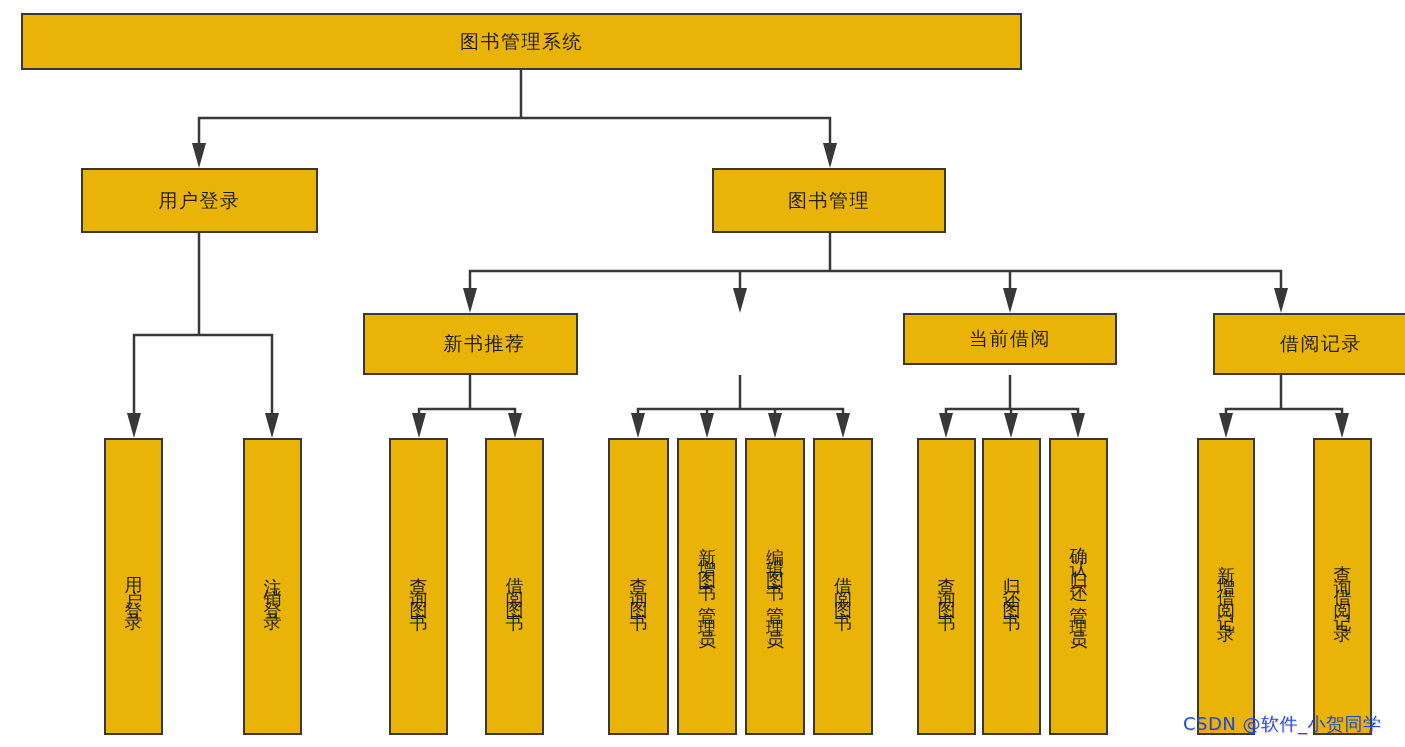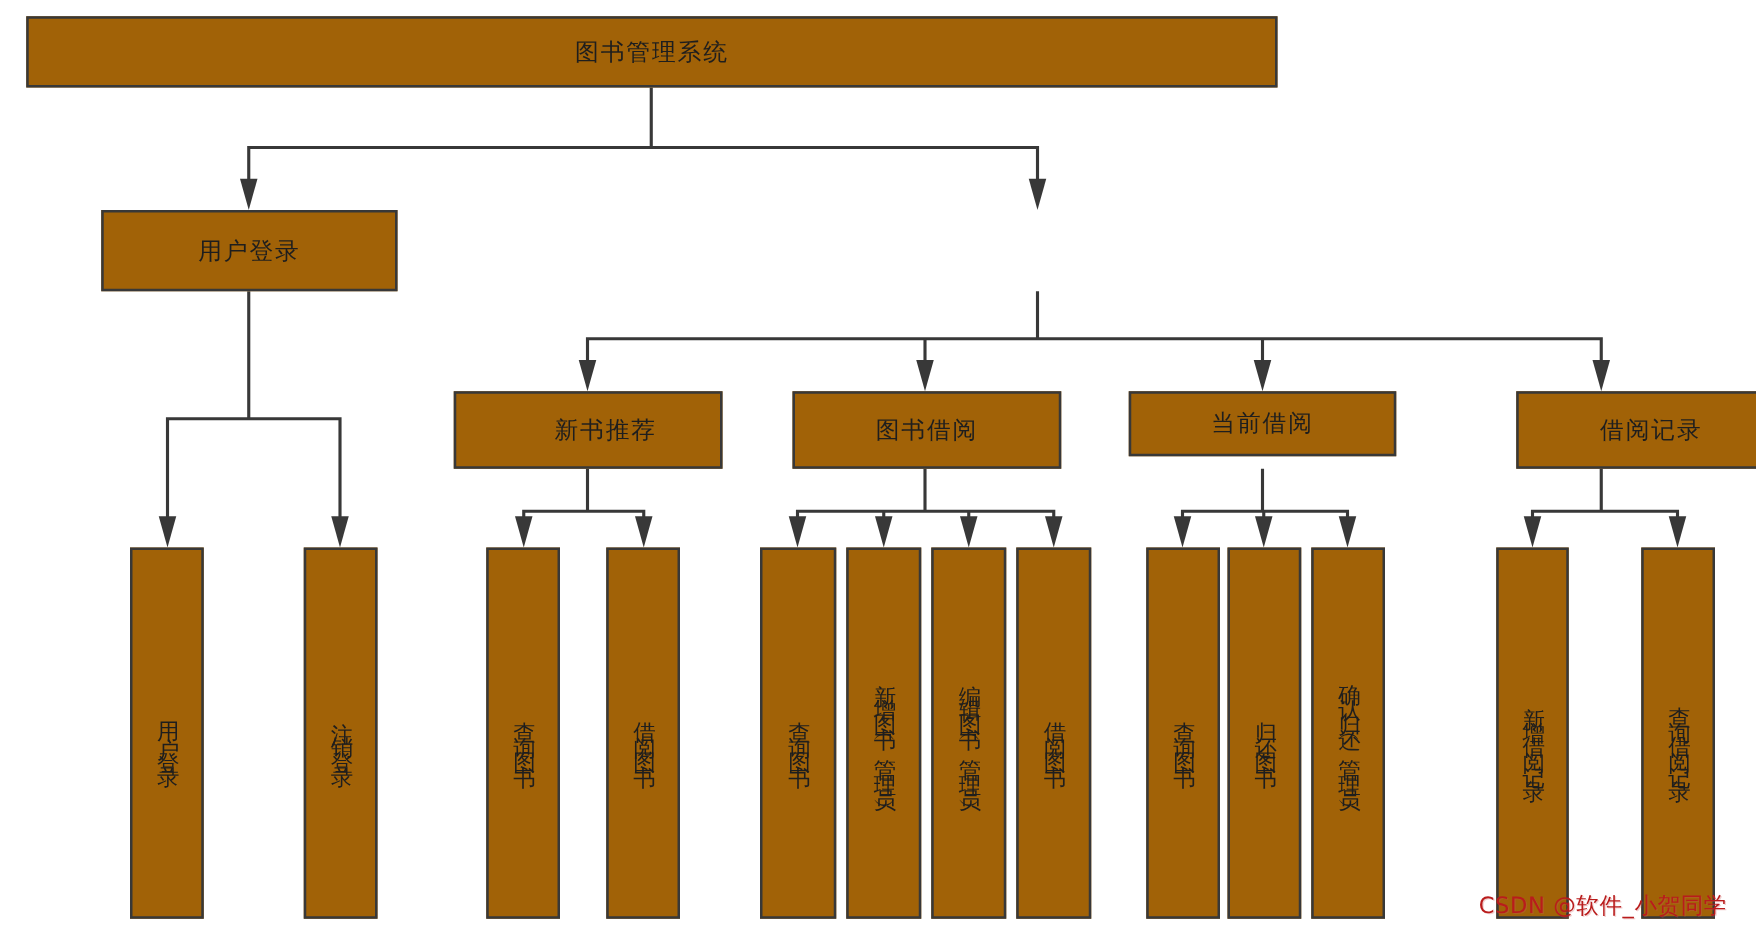--- a/index.html
+++ b/index.html
@@ -8,42 +8,42 @@
     width:1405px;height:747px;
     background:#ffffff;
     overflow:hidden;
     font-family:"DejaVu Sans","Liberation Sans",sans-serif;
     color:#1e1e1e;
   }
   .connector-layer{position:absolute;left:0;top:0;width:1405px;height:747px;}
   .node{
     position:absolute;
     box-sizing:border-box;
-    background:#a16207;
+    background:#eab308;
     border:2.5px solid #383838;
     display:flex;align-items:center;justify-content:center;
     font-size:19px;letter-spacing:1.5px;
     white-space:nowrap;
   }
   .node-vert{
     font-size:18px;letter-spacing:0;
   }
   .node-vert .vtext{
     writing-mode:vertical-rl;
     text-orientation:mixed;
     letter-spacing:12px;
     line-height:1;
     font-size:18px;
   }
   .watermark{
     position:absolute;
     left:1183px;top:712px;
     font-size:18px;
     letter-spacing:0.5px;
-    color:#b91c1c;
+    color:#1d4ed8;
     text-shadow:1px 1px 0 rgba(205,90,90,0.28);
     white-space:nowrap;
     z-index:5;
   }
 </style>
 </head>
 <body>
 
 <div class="canvas">
 
@@ -99,26 +99,26 @@
     </g>
   </svg>
 
   <div class="node" style="left:21px;top:13px;width:1001px;height:57px;">
     <span>图书管理系统</span>
   </div>
 
   <div class="node" style="left:81px;top:168px;width:237px;height:65px;">
     <span>用户登录</span>
   </div>
+  <div class="node" style="left:712px;top:168px;width:234px;height:65px;">
+    <span>图书管理</span>
+  </div>
 
   <div class="node" style="left:363px;top:313px;width:215px;height:62px;padding-left:28px;">
     <span>新书推荐</span>
-  </div>
-  <div class="node" style="left:634px;top:313px;width:215px;height:62px;">
-    <span>图书借阅</span>
   </div>
   <div class="node" style="left:903px;top:313px;width:214px;height:52px;">
     <span>当前借阅</span>
   </div>
   <div class="node" style="left:1213px;top:313px;width:216px;height:62px;">
     <span>借阅记录</span>
   </div>
 
   <div class="node node-vert" style="left:104px;top:438px;width:59px;height:297px;">
     <span class="vtext">用户登录</span>

